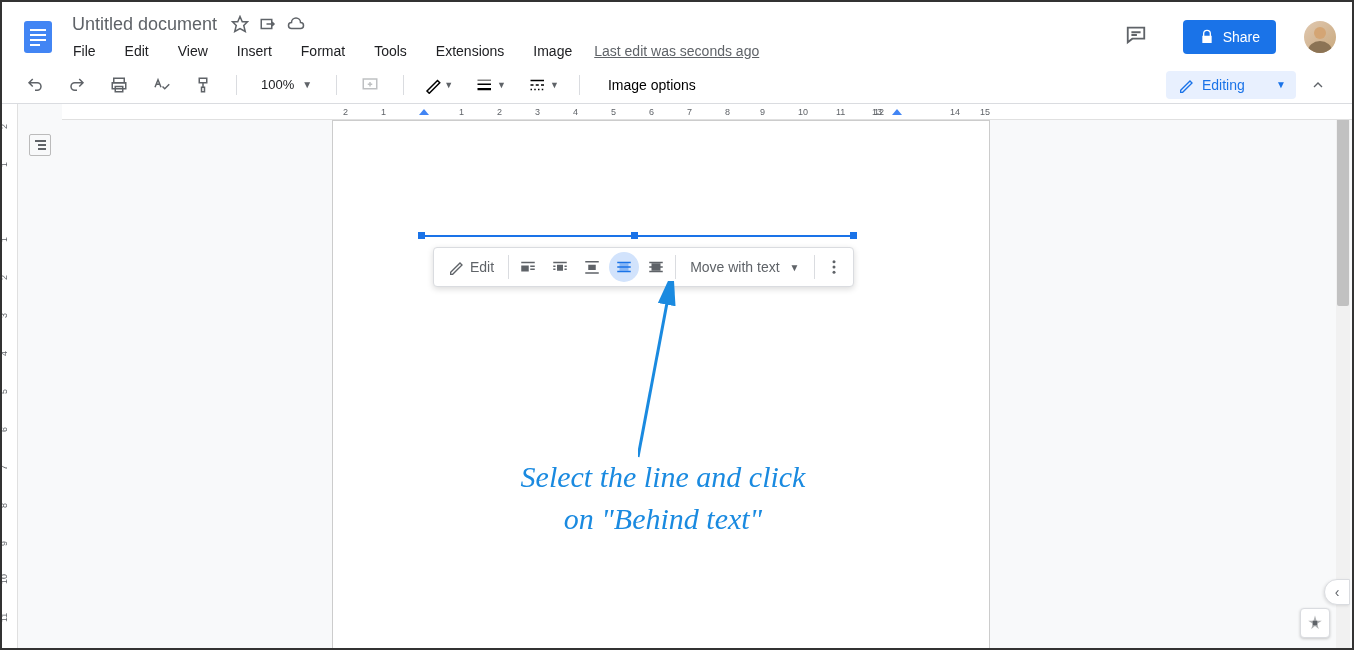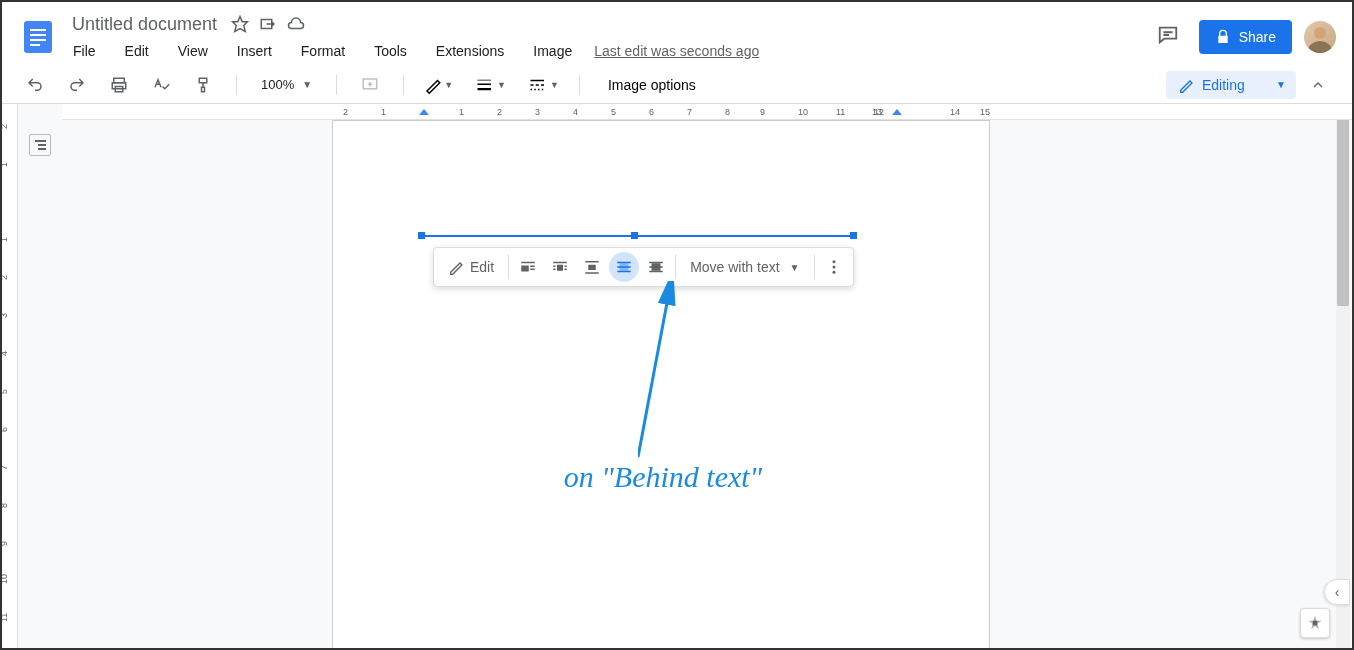--- a/index.html
+++ b/index.html
@@ -8,21 +8,21 @@
 .logo{width:40px;height:40px;display:flex;align-items:center;justify-content:center;margin-right:8px}
 .logo svg{width:36px;height:36px}
 .doc-info{display:flex;flex-direction:column;flex:1}
 .title-row{display:flex;align-items:center;gap:8px}
 .doc-title{font-size:18px;color:#5f6368;padding:2px 6px}
 .title-icons{display:flex;gap:10px;color:#5f6368}
 .title-icons span{cursor:pointer;display:inline-flex;align-items:center}
 .menu-row{display:flex;align-items:center;gap:15px;margin-top:2px}
 .menu-item{font-size:14px;color:#202124;padding:4px 7px;cursor:pointer;border-radius:4px}
 .last-edit{font-size:14px;color:#5f6368;text-decoration:underline;cursor:pointer}
-.header-right{display:flex;align-items:center;gap:12px}
+.header-right{display:flex;align-items:center;gap:28px}
 .comment-icon{color:#5f6368;cursor:pointer;padding:8px;border-radius:50%}
 .share-btn{background:#1a73e8;color:#fff;padding:9px 16px;border:none;border-radius:4px;font-size:14px;font-weight:500;display:flex;align-items:center;gap:8px;cursor:pointer}
 .avatar{width:32px;height:32px;border-radius:50%;background:linear-gradient(135deg,#e0c8b0,#c9a97e);overflow:hidden}
 .toolbar{height:38px;border-bottom:1px solid #dadce0;display:flex;align-items:center;padding:0 20px;gap:16px}
 .tb-ico{width:26px;height:26px;display:flex;align-items:center;justify-content:center;color:#5f6368;cursor:pointer;border-radius:2px}
 .tb-sep{width:1px;height:20px;background:#dadce0;margin:0 4px}
 .tb-zoom{font-size:13px;color:#202124;padding:4px 4px;display:flex;align-items:center;gap:4px;cursor:pointer}
 .tb-zoom .cd{font-size:10px;color:#5f6368;margin-left:4px}
 .tb-dd{display:flex;align-items:center;cursor:pointer}
 .tb-dd .cd{font-size:9px;color:#5f6368;margin-left:2px}
@@ -332,20 +332,21 @@
       </div>
       <svg class="annotation-arrow" width="60" height="180">
         <defs>
             <marker id="ah" markerWidth="12" markerHeight="12" refX="6" refY="3" orient="auto">
               <polygon points="0,0 12,3 0,6" fill="#1a8ae0"></polygon>
             </marker>
           </defs>
         <line x1="0" y1="176" x2="32" y2="6" stroke="#1a8ae0" stroke-width="3" marker-end="url(#ah)"></line>
       </svg>
       <div class="annotation">
+        <div>Select the line and click</div>
         <div>on "Behind text"</div>
       </div>
     </div>
     <div class="scroller">
         <div class="sc-thumb"></div>
       </div>
     <div class="expand-side">‹</div>
     <div class="explore">
         <svg width="18" height="18" viewBox="0 0 24 24" fill="currentColor">
           <path d="M12 2l2 7h7l-6 4 2 7-5-4-5 4 2-7-6-4h7z" opacity=".5"></path>

